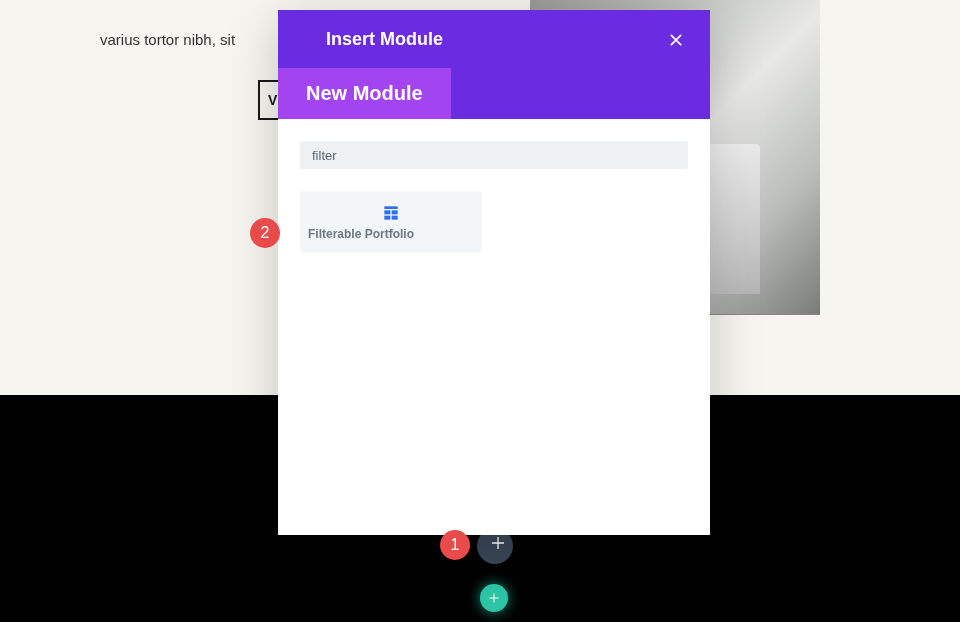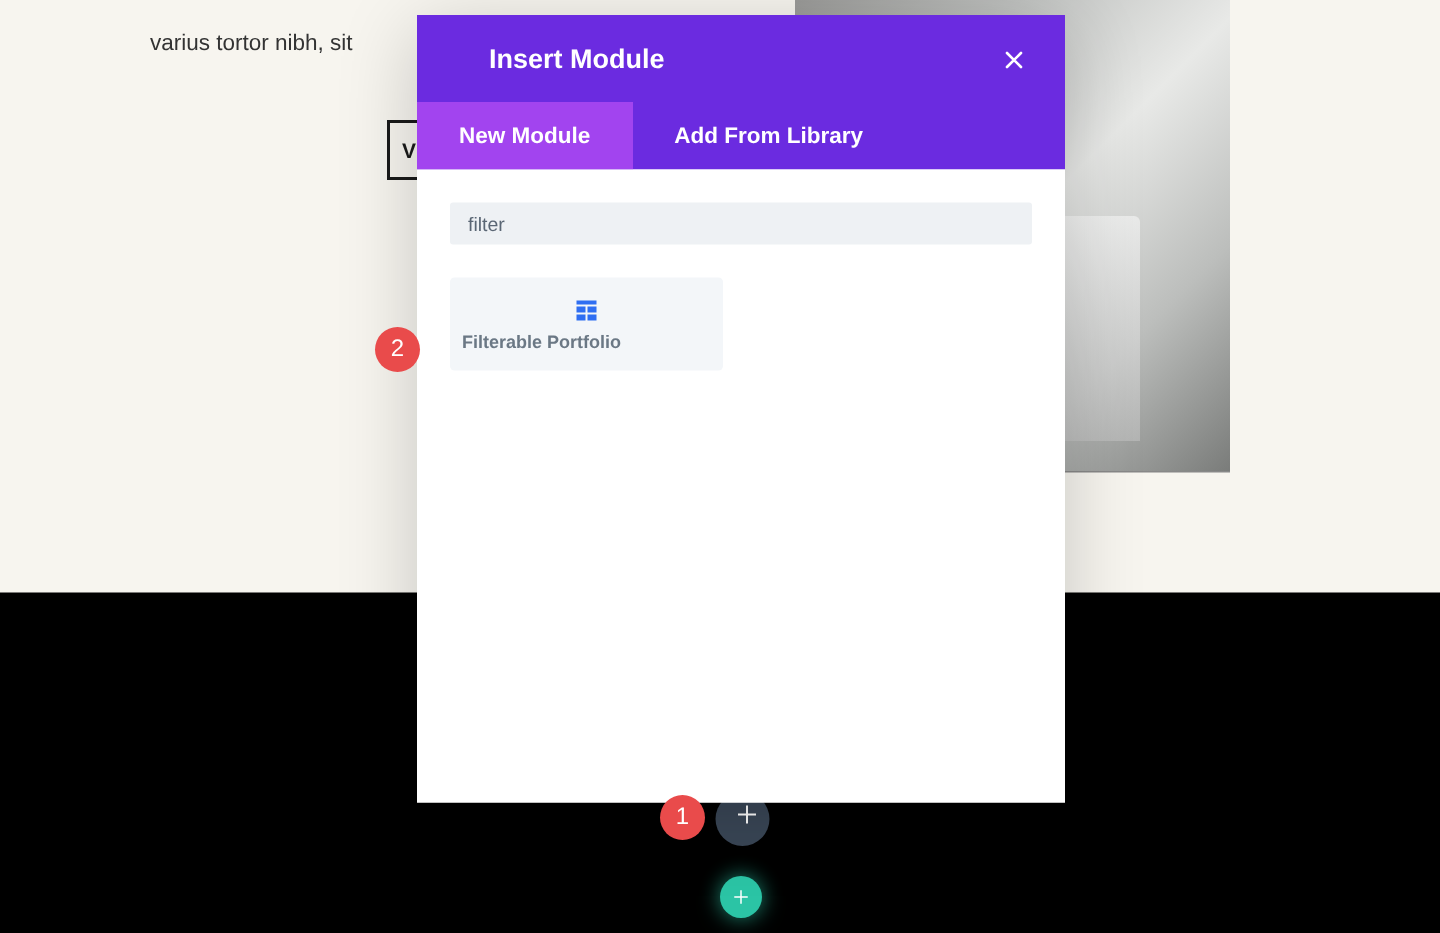--- a/index.html
+++ b/index.html
@@ -16,21 +16,21 @@
     top: 0; left: 0; right: 0; height: 395px;
     background: #f7f5ef;
   }
   .page-bottom {
     position: absolute;
     top: 395px; left: 0; right: 0; bottom: 0;
     background: #000;
   }
   .bg-text {
     position: absolute;
-    top: 20px;
+    top: 31px;
     left: 100px;
     color: #333;
     font-size: 15px;
   }
   .bg-button {
     position: absolute;
     top: 80px;
     left: 258px;
     width: 130px;
     height: 40px;
@@ -92,21 +92,21 @@
     display: flex; align-items: center; justify-content: center;
     cursor: pointer;
   }
   .modal-close svg { width: 14px; height: 14px; }
   .modal-tabs {
     background: #6b2be0;
     display: flex;
   }
   .modal-tab {
     padding: 14px 28px;
-    font-size: 15px;
+    font-size: 20px;
     font-weight: 700;
     color: #fff;
     cursor: pointer;
     white-space: nowrap;
   }
   .modal-tab.active {
     background: #a244ef;
   }
   .modal-body {
     flex: 1;
@@ -220,21 +220,20 @@
   <div class="modal-header">
     <div class="modal-title">Insert Module</div>
     <div class="modal-close">
       <svg viewBox="0 0 24 24">
           <path stroke="#fff" stroke-width="3" fill="none" stroke-linecap="round" d="M4 4 L20 20 M20 4 L4 20"></path>
         </svg>
     </div>
   </div>
   <div class="modal-tabs">
     <div class="modal-tab active">New Module</div>
-    <div class="modal-tab">Add From Library</div>
   </div>
   <div class="modal-body">
     <input class="search-input" type="text" value="filter" style="">
     <div class="module-grid">
       <div class="module-item">
         <div class="module-icon">
           <svg viewBox="0 0 24 24">
               <g fill="#2f6ef2">
                 <rect x="2" y="2" width="20" height="4"></rect>
                 <rect x="2" y="8" width="9" height="6"></rect>

